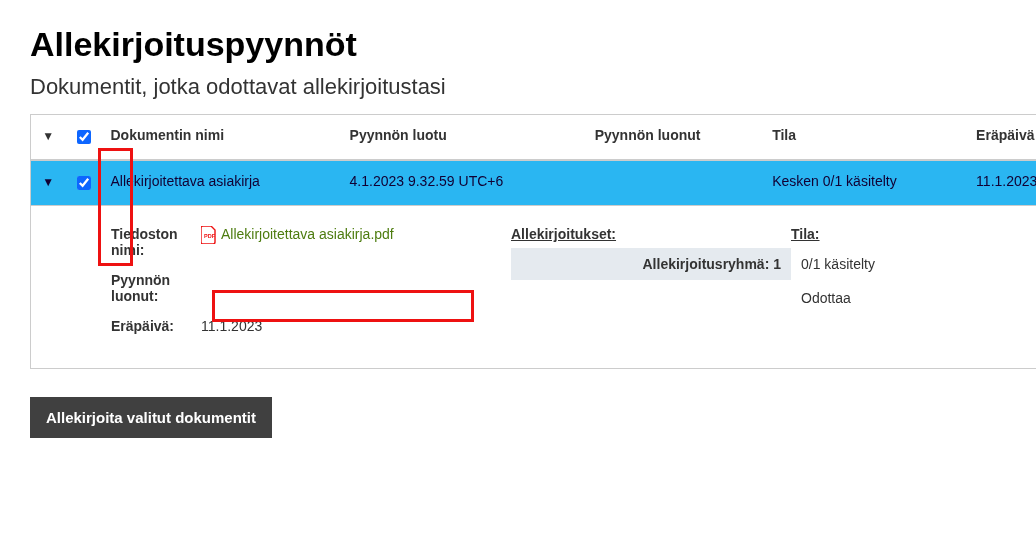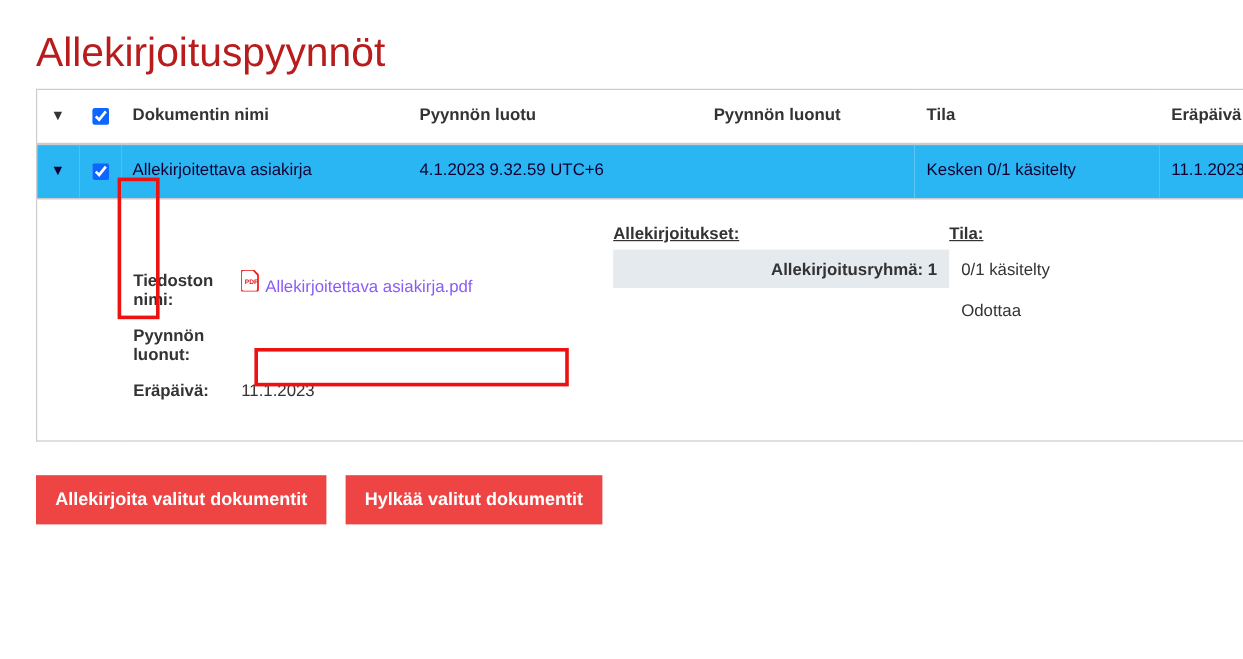--- a/index.html
+++ b/index.html
@@ -5,22 +5,22 @@
   * { box-sizing: border-box; }
   body {
     margin: 0;
     padding: 0 30px 30px 30px;
     font-family: Arial, Helvetica, sans-serif;
     color: #333;
     font-size: 14px;
   }
   h1 {
     font-size: 34px;
-    font-weight: 400;
-    color: #b91c1c;
+    font-weight: 700;
+    color: #000000;
     margin: 25px 0 10px 0;
   }
   h2 {
     font-size: 22px;
     font-weight: 400;
     color: #333;
     margin: 10px 0 14px 0;
   }
   table {
     width: 100%;
@@ -64,34 +64,33 @@
   .detail-row td {
     border-top: 1px solid #ccc;
     padding: 20px 10px 20px 80px;
   }
   .detail-flex {
     display: flex;
     gap: 30px;
   }
   .left-col {
     flex: 0 0 370px;
-    margin-top: 39px;
   }
   .kv { display: flex; margin-bottom: 14px; }
   .kv .k {
     flex: 0 0 90px;
     font-weight: 700;
     color: #333;
   }
   .kv .v { flex: 1; }
   .filelink {
-    color: #8b5cf6;
+    color: #4d7c0f;
     text-decoration: none;
     display: inline-flex;
-    align-items: flex-end;
+    align-items: flex-start;
     gap: 4px;
   }
   .pdf-ic {
     display: inline-block;
   }
   .right-col { flex: 1; }
   .rc-top {
     display: flex;
     margin-bottom: 4px;
   }
@@ -113,21 +112,21 @@
   }
   .rc-wait {
     padding: 10px 10px 0 290px;
   }
   .buttons {
     margin-top: 28px;
     display: flex;
     gap: 16px;
   }
   .btn {
-    background: #ef4444;
+    background: #404040;
     color: #fff;
     border: none;
     padding: 12px 16px;
     font-size: 15px;
     font-weight: 700;
     cursor: pointer;
   }
 
   
   .hl {
@@ -136,20 +135,21 @@
     pointer-events: none;
   }
   .wrap { position: relative; }
 </style>
 </head>
 <body>
 
 <div class="wrap">
 
 <h1>Allekirjoituspyynnöt</h1>
+<h2>Dokumentit, jotka odottavat allekirjoitustasi</h2>
 
 <table>
   <thead>
     <tr>
       <th class="expand"><span class="caret">▼</span></th>
       <th class="chk"><input type="checkbox" checked="" style=""></th>
       <th>Dokumentin nimi</th>
       <th>Pyynnön luotu</th>
       <th>Pyynnön luonut</th>
       <th>Tila</th>
@@ -205,20 +205,19 @@
             <div class="rc-wait">Odottaa</div>
           </div>
         </div>
       </td>
     </tr>
   </tbody>
 </table>
 
 <div class="buttons">
   <button class="btn">Allekirjoita valitut dokumentit</button>
-  <button class="btn">Hylkää valitut dokumentit</button>
 </div>
 
 <div class="hl" style="left:68px; top:123px; width:35px; height:118px;"></div>
 <div class="hl" style="left:182px; top:265px; width:262px; height:32px;"></div>
 <div class="hl" style="left:-4px; top:477px; width:276px; height:49px;"></div>
 
 </div>
 
 </body></html>

